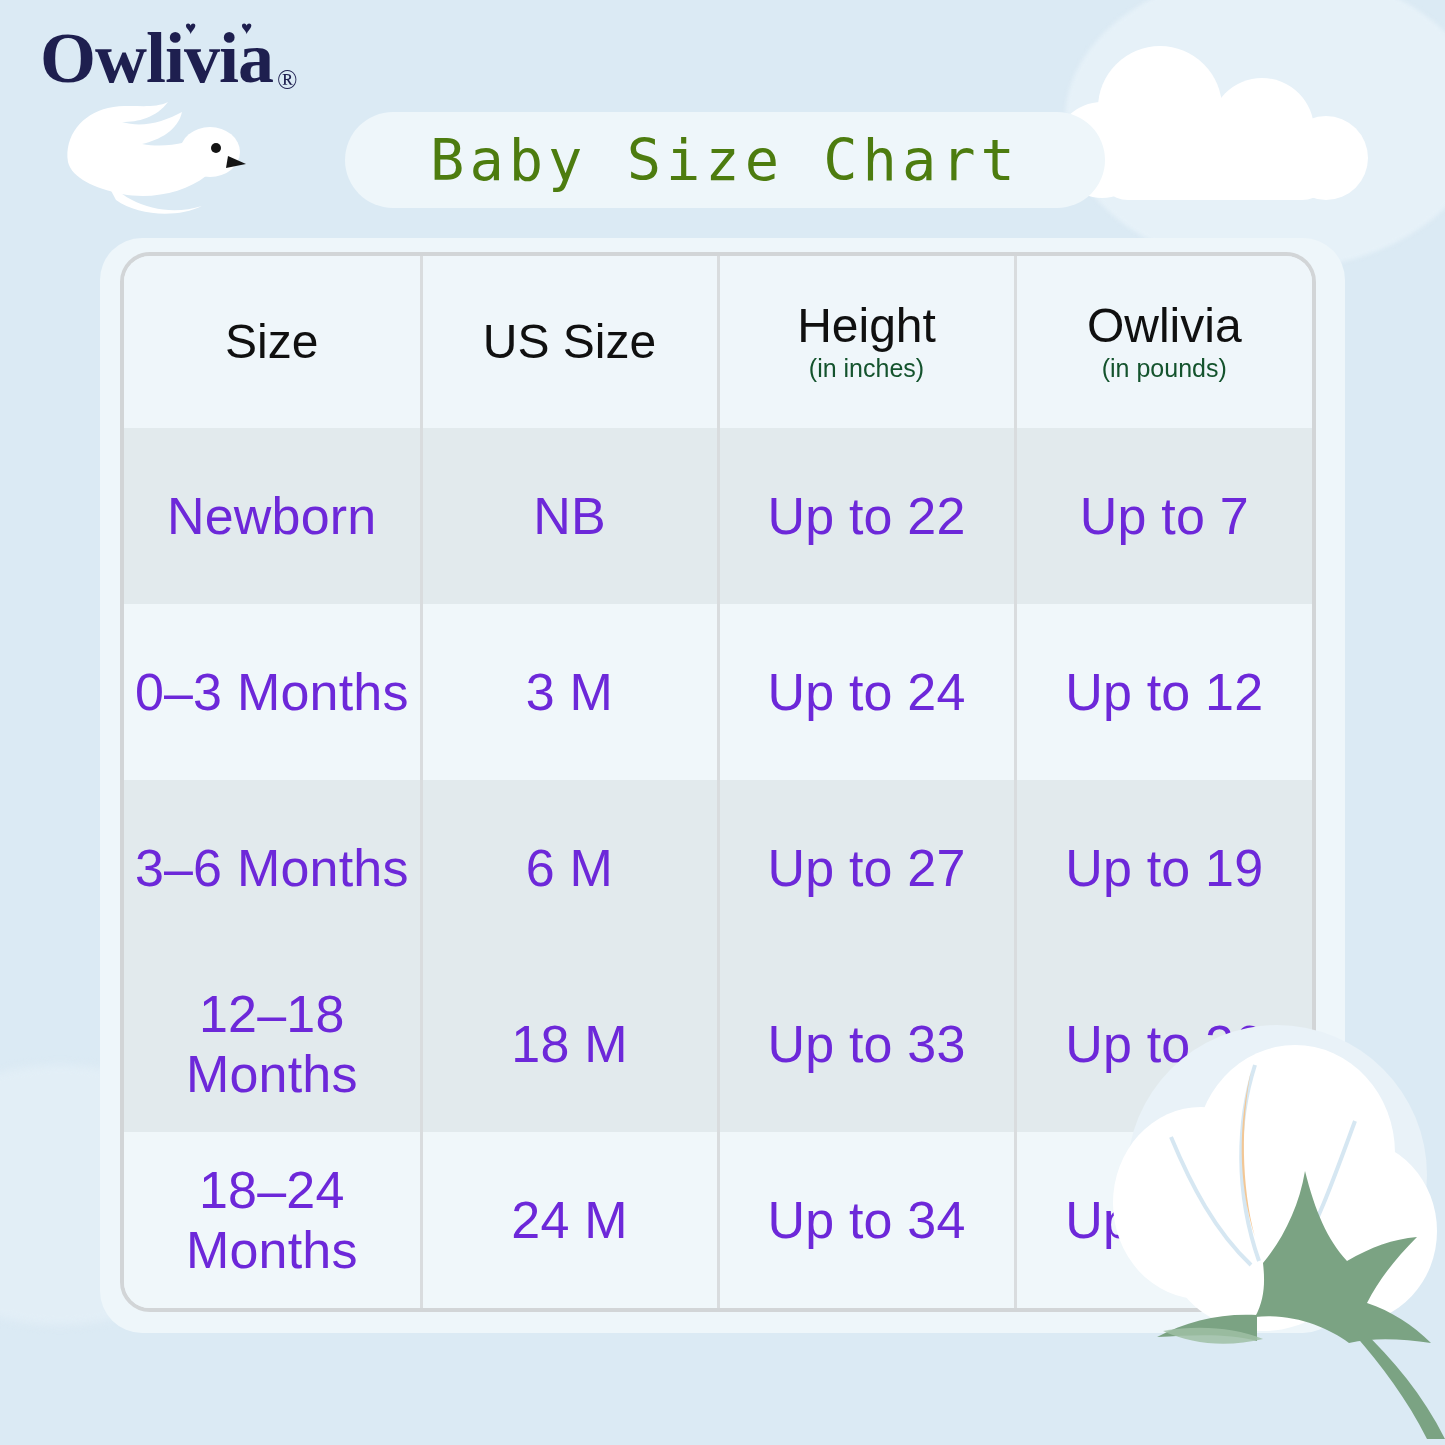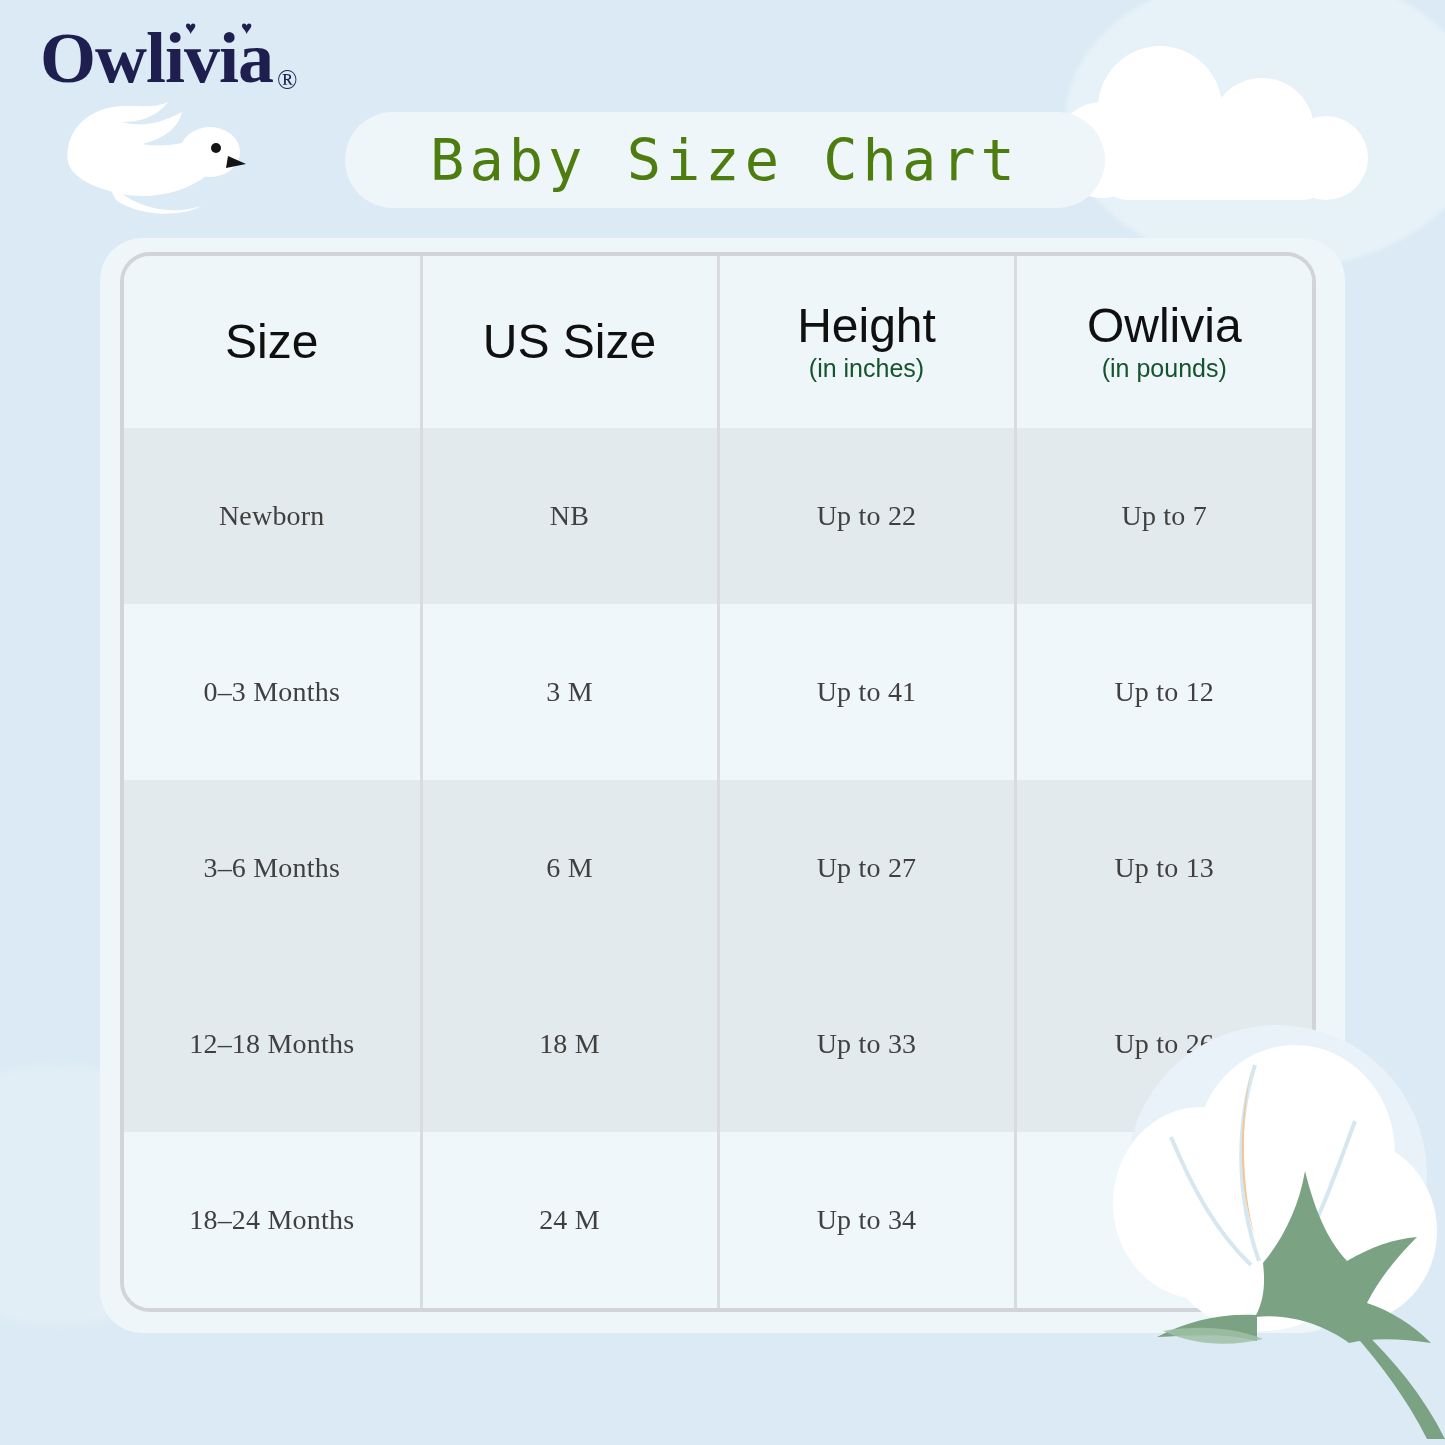--- a/index.html
+++ b/index.html
@@ -146,25 +146,24 @@
     font-weight: normal;
     color: #14532d;
     margin-top: 4px;
     line-height: 1.1;
   }
 
   tbody tr { height: 148px; }
   tbody tr.odd  { background: #e2eaed; }
   tbody tr.even { background: #f0f7fa; }
   tbody td {
-    font-size: 28px;
-    color: #404040;
+    font-size: 52px;
+    color: #6d28d9;
     font-weight: 300;
     letter-spacing: 0.2px;
-    font-family: Liberation Serif, serif;
   }
 
   
   .cotton-wrap {
     right: 0px; bottom: 0px;
     width: 340px; height: 420px;
     z-index: 5;
   }
 </style>
 </head>
@@ -234,28 +233,28 @@
     <tbody>
       <tr class="odd">
         <td>Newborn</td>
         <td>NB</td>
         <td>Up to 22</td>
         <td>Up to 7</td>
       </tr>
       <tr class="even">
         <td>0–3 Months</td>
         <td>3 M</td>
-        <td>Up to 41</td>
+        <td>Up to 24</td>
         <td>Up to 12</td>
       </tr>
       <tr class="odd">
         <td>3–6 Months</td>
         <td>6 M</td>
         <td>Up to 27</td>
-        <td>Up to 13</td>
+        <td>Up to 19</td>
       </tr>
       <tr class="odd">
         <td>12–18 Months</td>
         <td>18 M</td>
         <td>Up to 33</td>
         <td>Up to 26</td>
       </tr>
       <tr class="even">
         <td>18–24 Months</td>
         <td>24 M</td>

